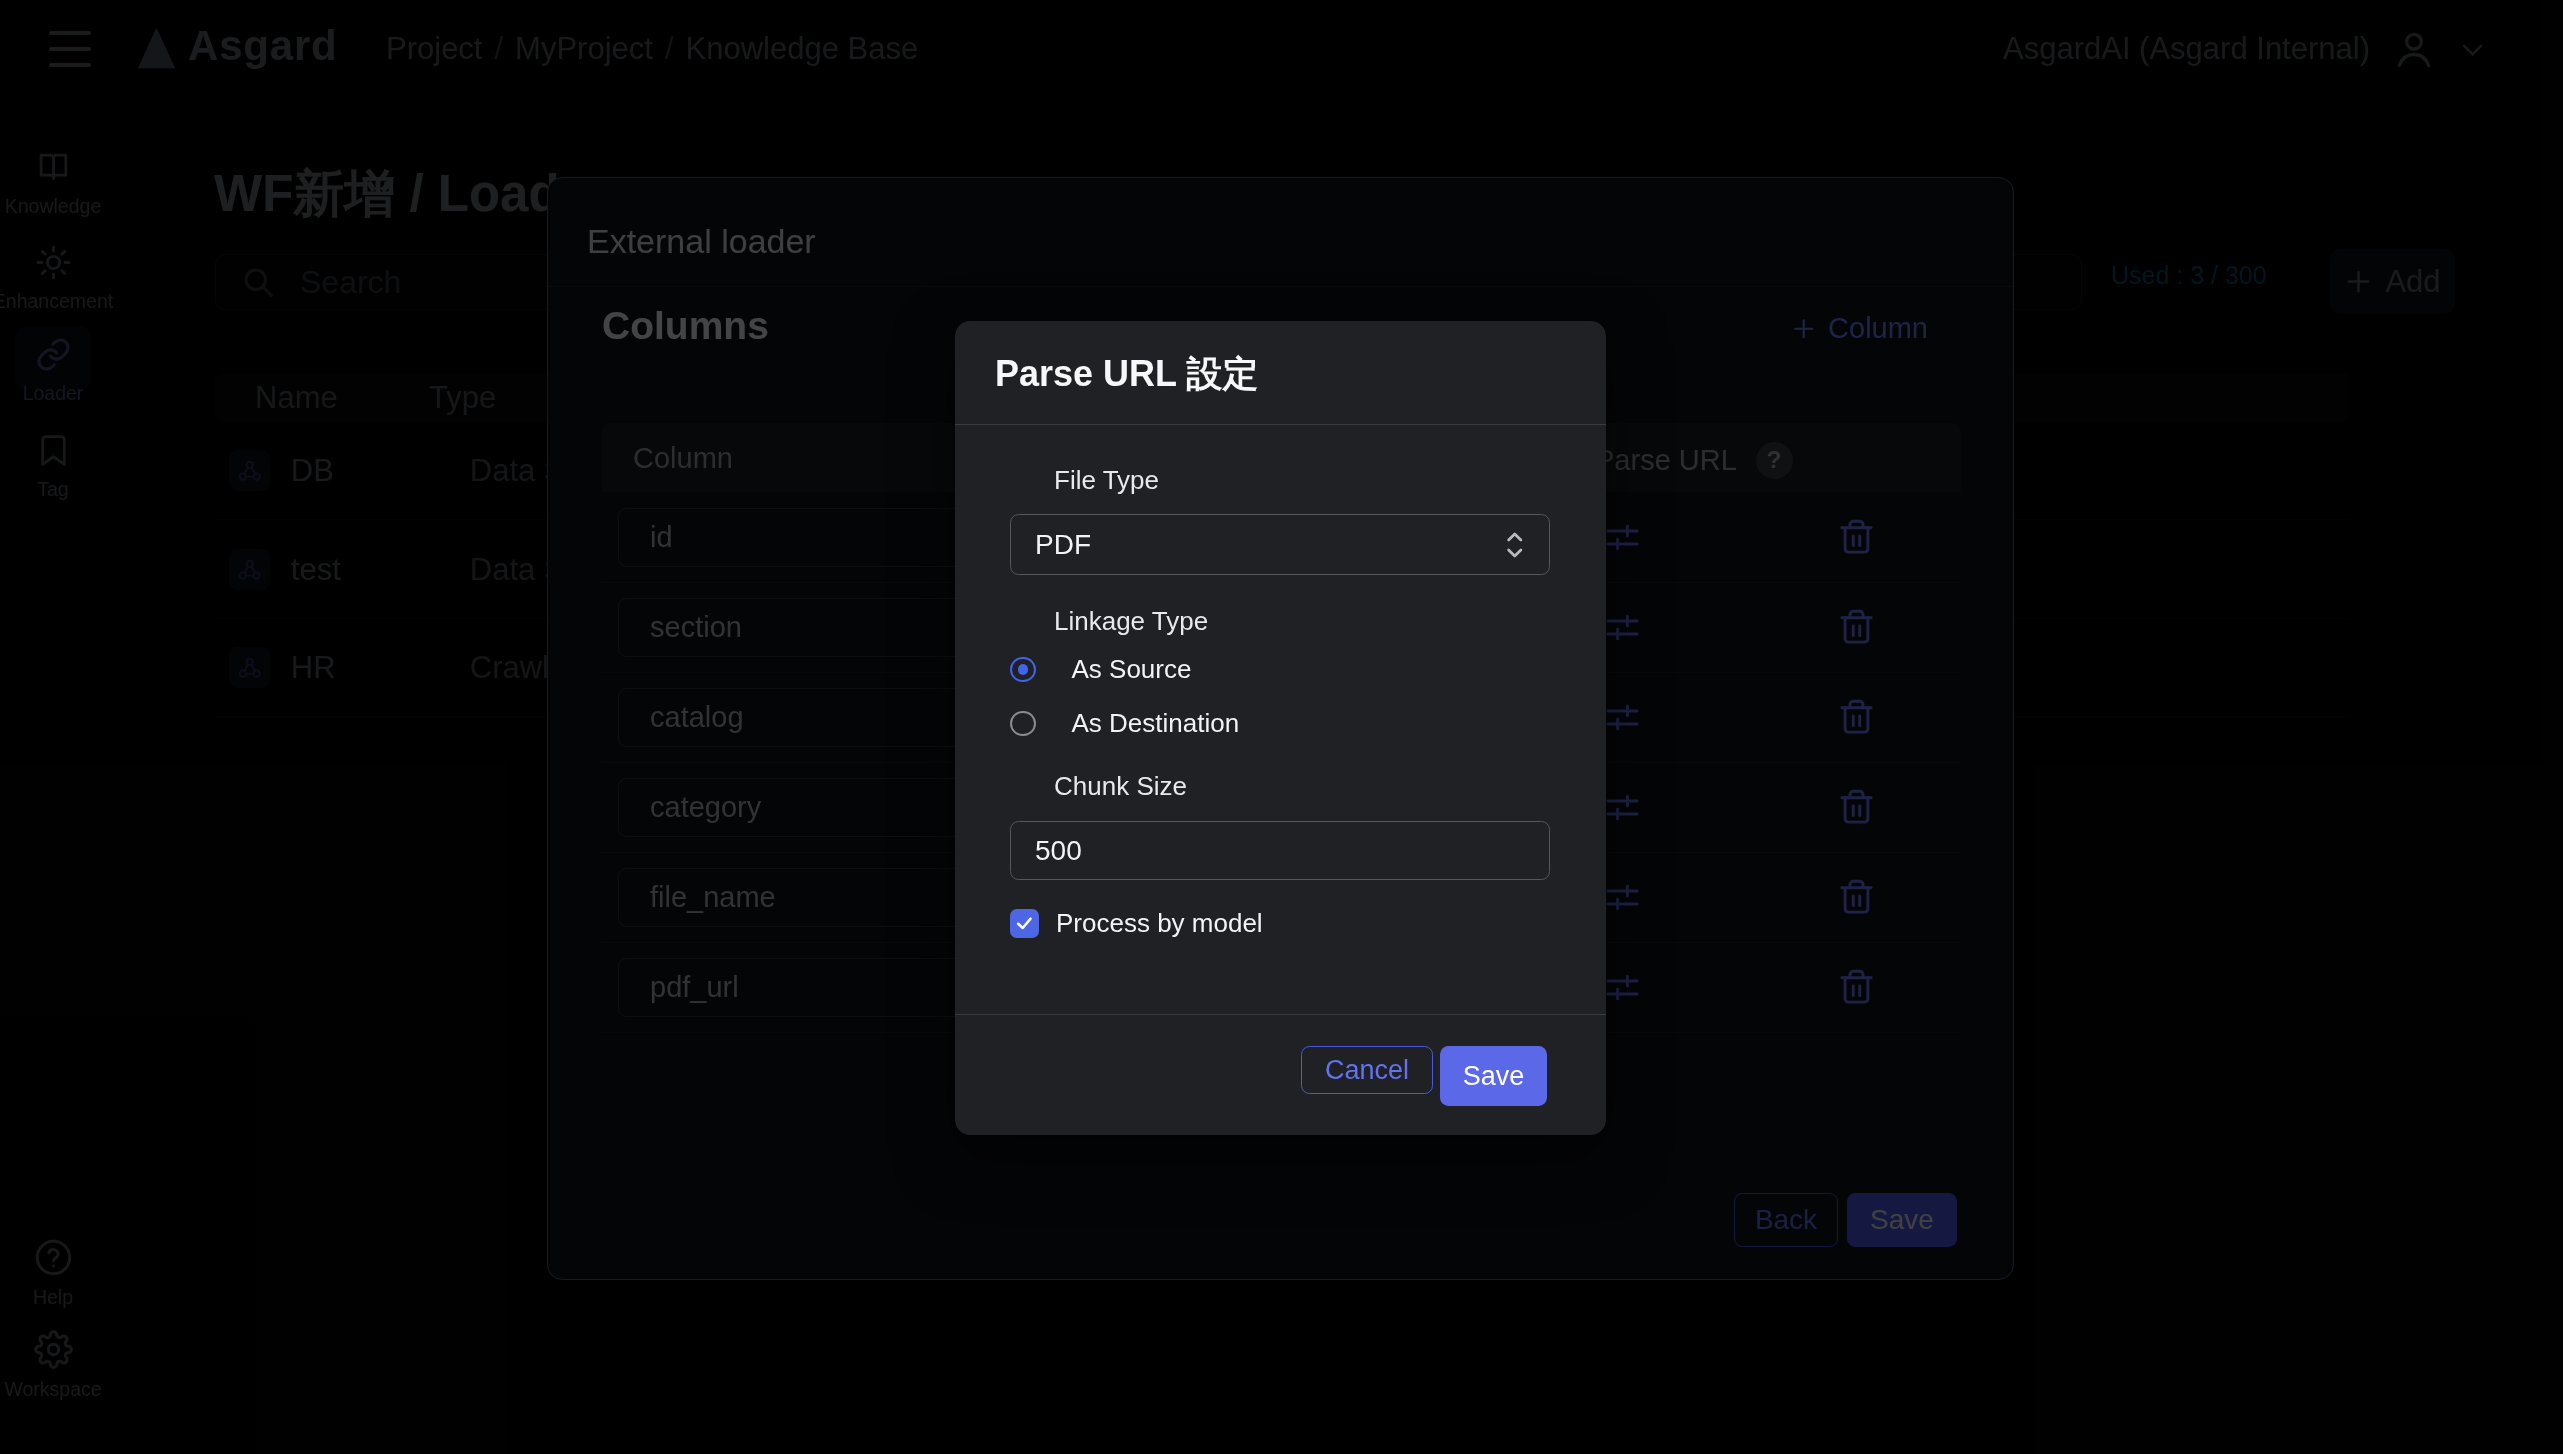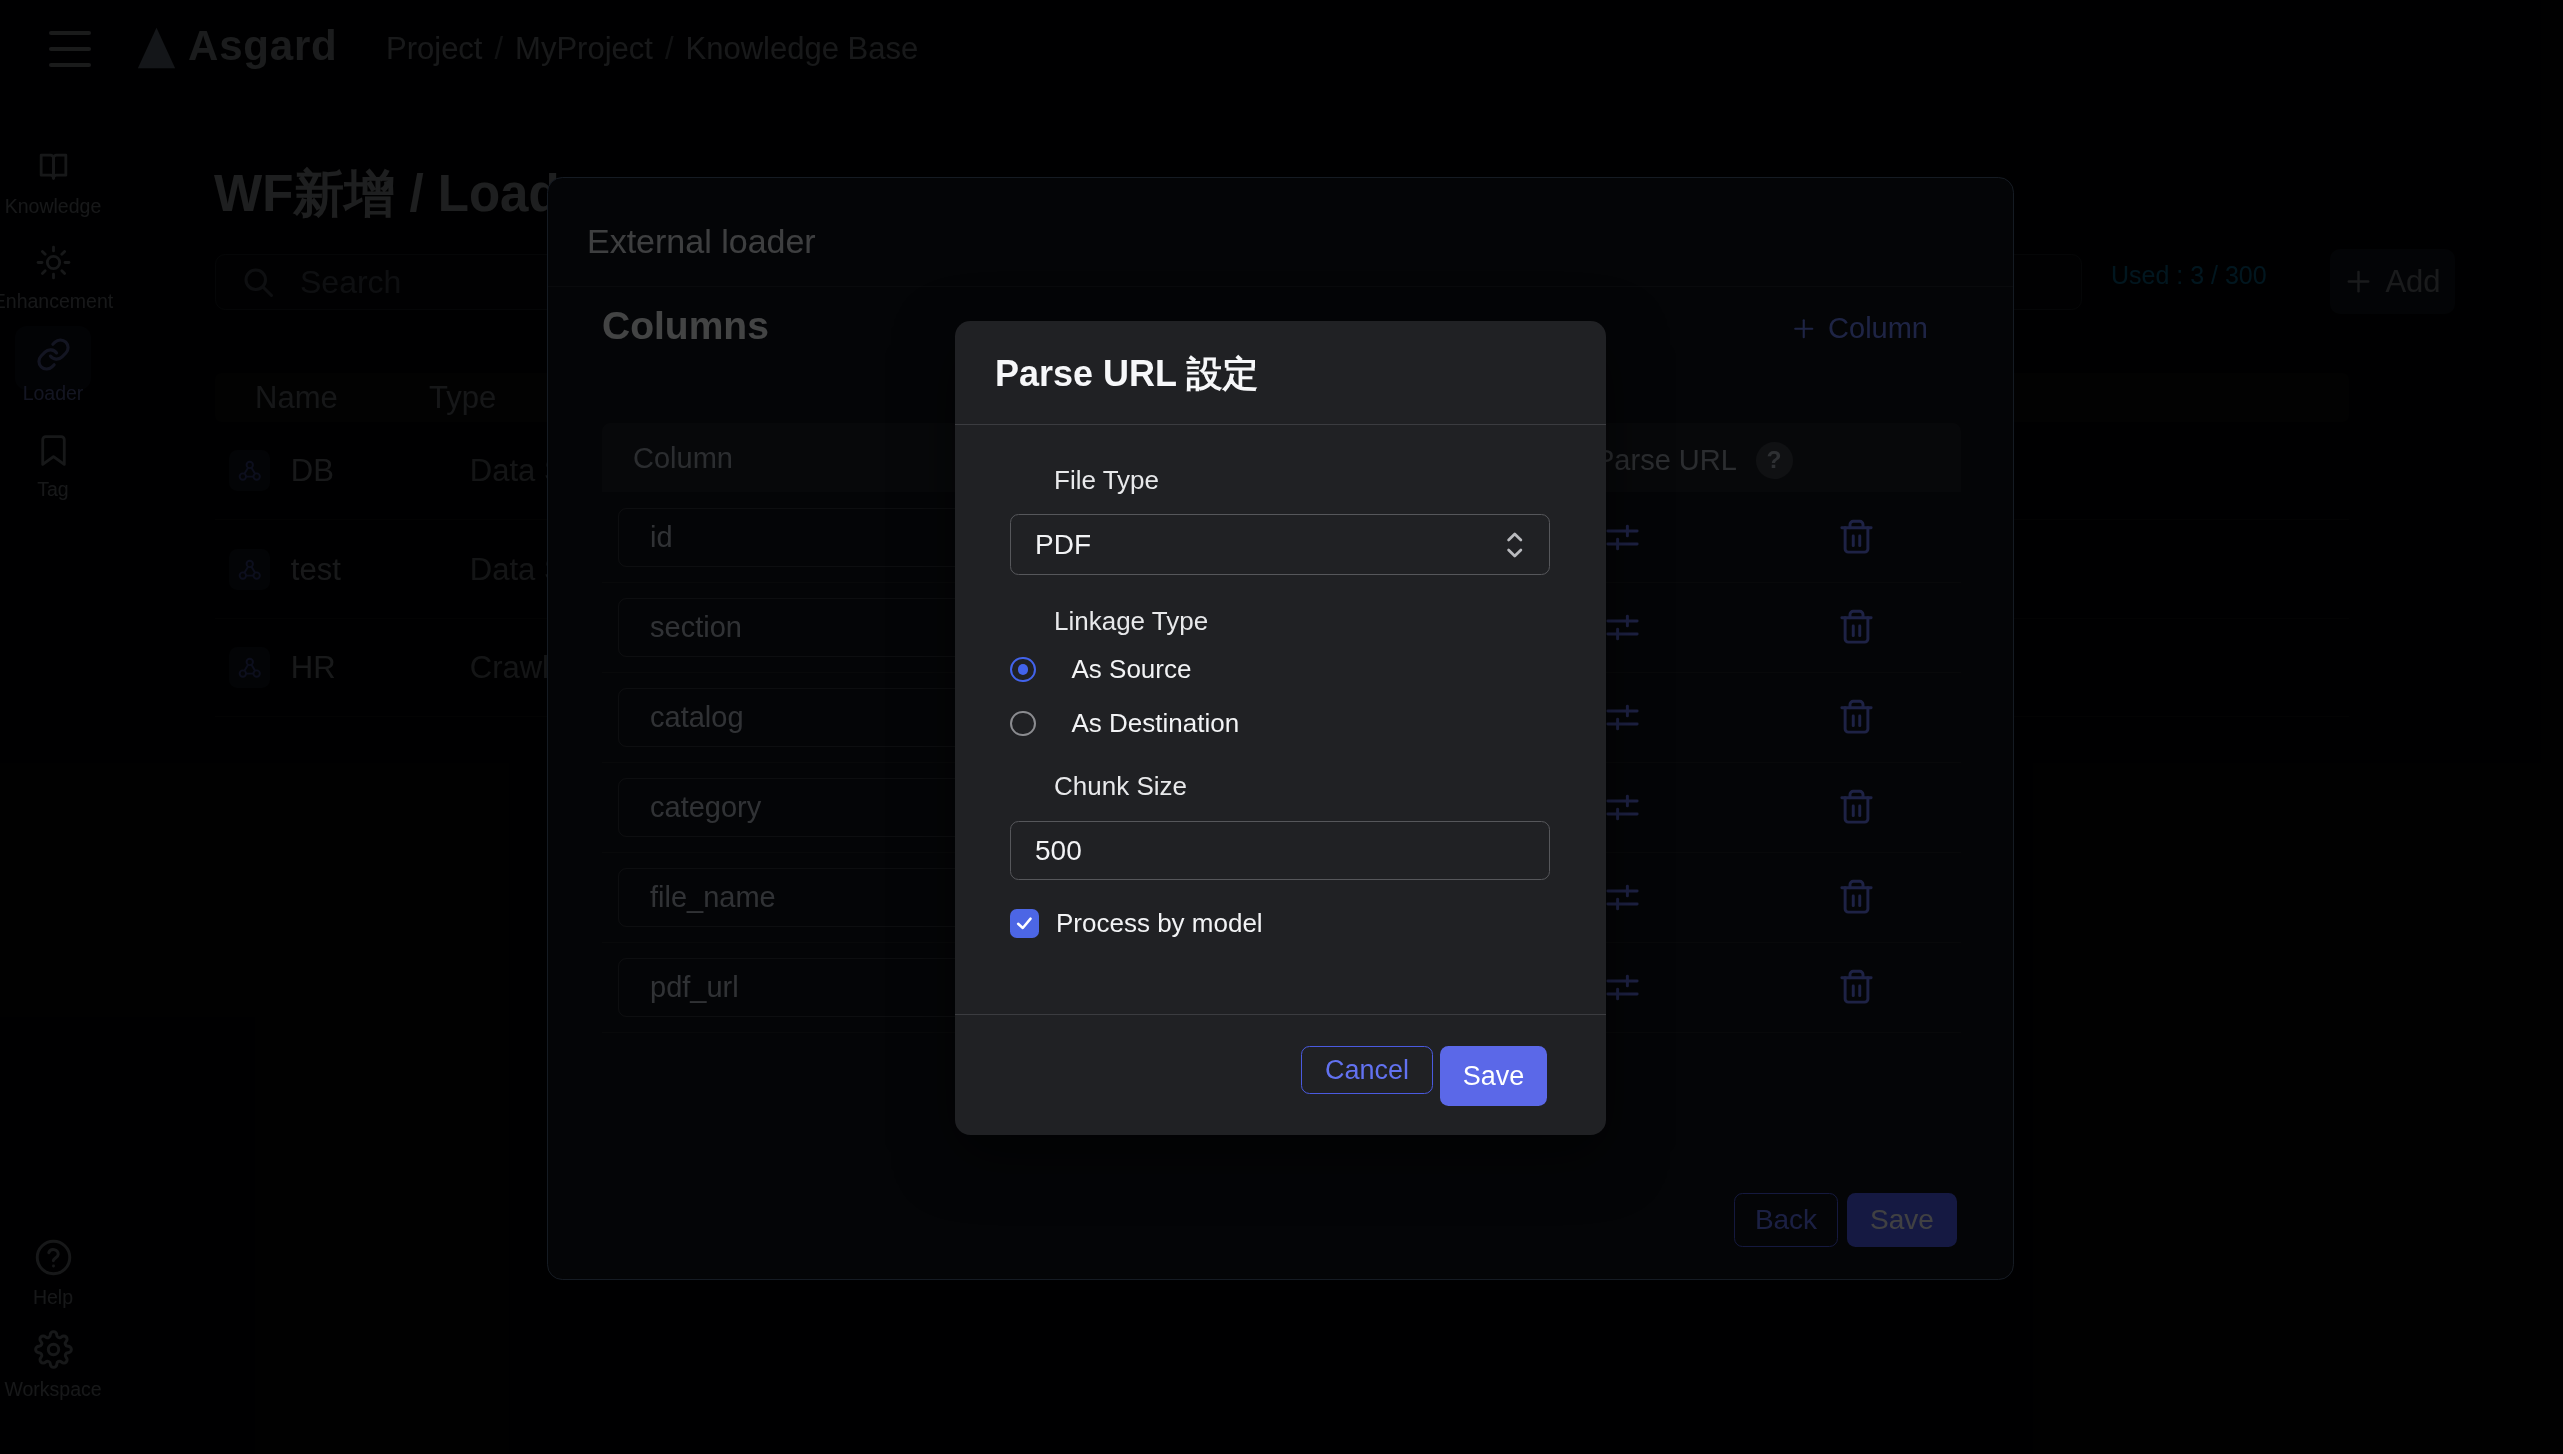--- a/index.html
+++ b/index.html
@@ -104,20 +104,34 @@
         </svg>
     </div>
     <div class="brand-name">Asgard</div>
     <div class="crumbs">
       <span>Project</span>
       <span class="sep">/</span>
       <span>MyProject</span>
       <span class="sep">/</span>
       <span>Knowledge Base</span>
     </div>
+    <div class="account">
+      <span class="acc-name">AsgardAI (Asgard Internal)</span>
+      <span class="icon">
+        <svg width="44" height="44" viewBox="0 0 24 24" fill="none" stroke="currentColor" stroke-width="1.8" stroke-linecap="round">
+            <circle cx="12" cy="8" r="4"></circle>
+            <path d="M4 21c1.5-4 4.5-6 8-6s6.5 2 8 6"></path>
+          </svg>
+      </span>
+      <span class="icon">
+        <svg width="29" height="29" viewBox="0 0 24 24" fill="none" stroke="currentColor" stroke-width="2" stroke-linecap="round">
+            <polyline points="5 9 12 16 19 9"></polyline>
+          </svg>
+      </span>
+    </div>
   </div>
 
   <div class="sidebar">
     <div class="side-item" style="top:51px">
       <span class="icon">
         <svg width="37" height="37" viewBox="0 0 24 24" fill="none" stroke="currentColor" stroke-width="1.8" stroke-linejoin="round">
             <path d="M4 4h6a2 2 0 0 1 2 2v13a2 2 0 0 0-2-2H4z"></path>
             <path d="M20 4h-6a2 2 0 0 0-2 2v13a2 2 0 0 1 2-2h6z"></path>
           </svg>
       </span>

